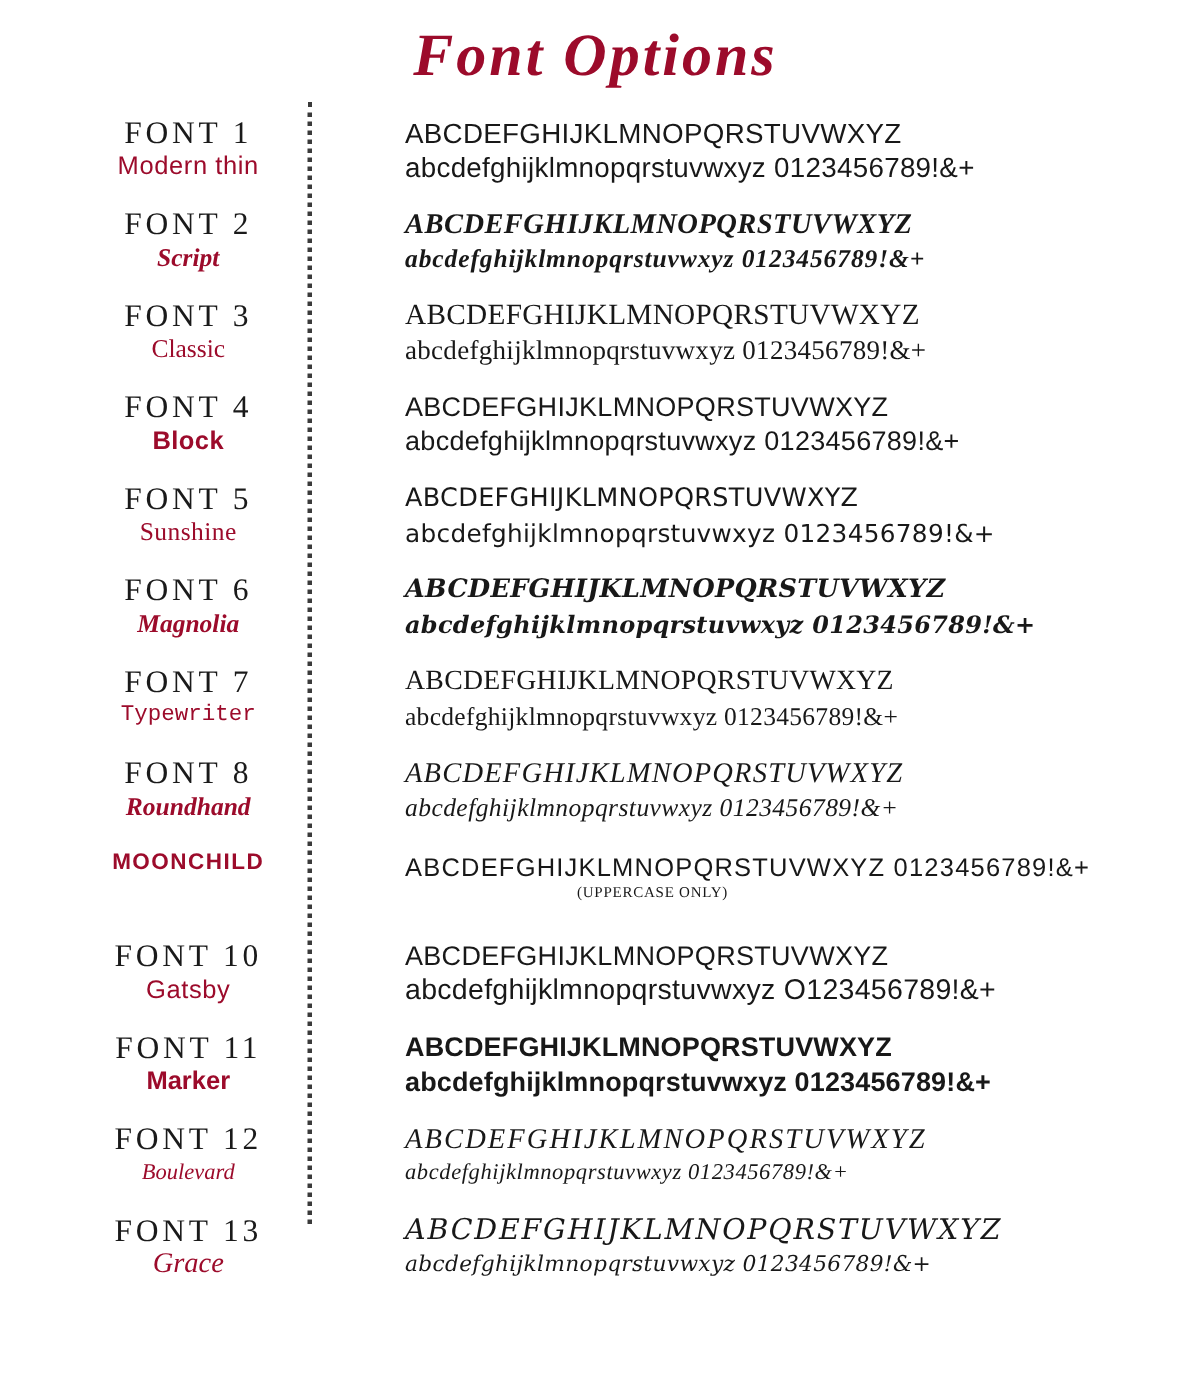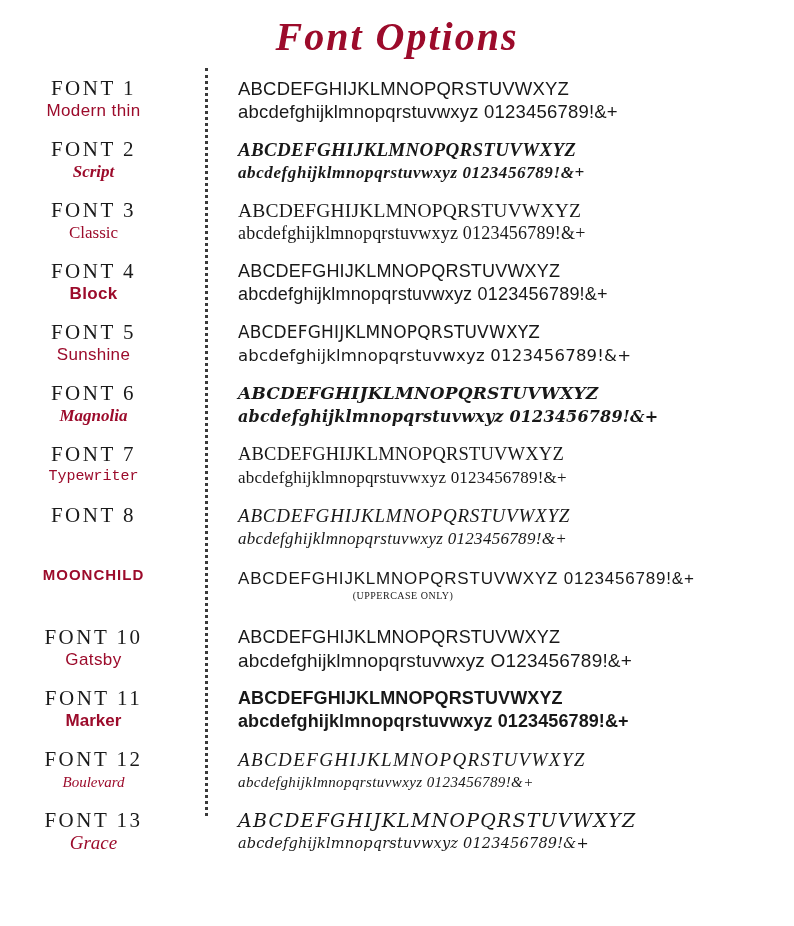--- a/index.html
+++ b/index.html
@@ -42,20 +42,21 @@
   }
   .rows {
     position: relative;
     padding-top: 8px;
   }
   .row {
     display: flex;
     align-items: flex-start;
     height: 61px;
     box-sizing: border-box;
+    margin-left: 32px;
   }
   .label {
     width: 205px;
     flex: 0 0 205px;
     text-align: center;
     box-sizing: border-box;
     padding-right: 18px;
   }
   .label .num {
     display: block;
@@ -91,21 +92,21 @@
     color: #181818;
     text-align: center;
     width: 330px;
   }
 
   
   .n-modern   { font-family: "Liberation Sans", sans-serif; font-weight: 300; letter-spacing: 0.4px; }
   .n-script   { font-family: "Liberation Serif", serif; font-style: italic; font-weight: bold; }
   .n-classic  { font-family: "Liberation Serif", serif; }
   .n-block    { font-family: "Liberation Sans", sans-serif; font-weight: bold; letter-spacing: 0.3px; }
-  .n-sunshine { font-family: Liberation Sans, sans-serif; letter-spacing: 0.3px; }
+  .n-sunshine { font-family: Liberation Serif, serif; letter-spacing: 0.3px; }
   .n-magnolia { font-family: "Liberation Serif", serif; font-style: italic; font-weight: bold; }
   .n-typew    { font-family: "Liberation Mono", monospace; font-size: 15px !important; }
   .n-round    { font-family: "Liberation Serif", serif; font-style: italic; font-weight: bold; }
   .n-moon     { font-family: "Liberation Sans", sans-serif; font-weight: bold; font-size: 15px !important; letter-spacing: 1px; }
   .n-gatsby   { font-family: "Liberation Sans", sans-serif; letter-spacing: 0.4px; }
   .n-marker   { font-family: "Liberation Sans", sans-serif; font-weight: bold; }
   .n-boulev   { font-family: "Liberation Serif", serif; font-style: italic; font-size: 15px !important; }
   .n-grace    { font-family: "Liberation Serif", serif; font-style: italic; font-size: 19px !important; }
 
   
@@ -233,20 +234,21 @@
       </div>
       <div class="sample s-7">
         <span class="upper">ABCDEFGHIJKLMNOPQRSTUVWXYZ</span>
         <span class="lower">abcdefghijklmnopqrstuvwxyz 0123456789!&amp;+</span>
       </div>
     </div>
 
     <div class="row row-8">
       <div class="label">
         <span class="num">FONT 8</span>
+        <span class="name n-round">Roundhand</span>
       </div>
       <div class="sample s-8">
         <span class="upper">ABCDEFGHIJKLMNOPQRSTUVWXYZ</span>
         <span class="lower">abcdefghijklmnopqrstuvwxyz 0123456789!&amp;+</span>
       </div>
     </div>
 
     <div class="row row-9">
       <div class="label">
         <span class="name n-moon">MOONCHILD</span>

